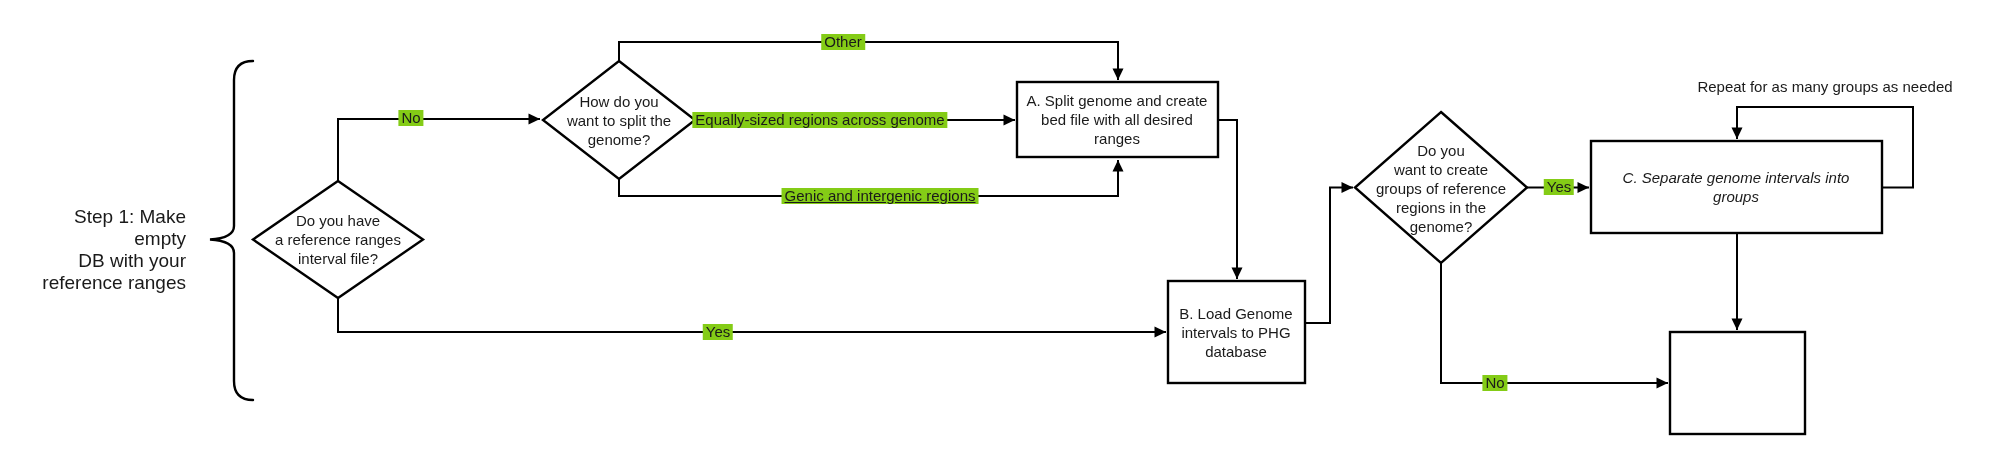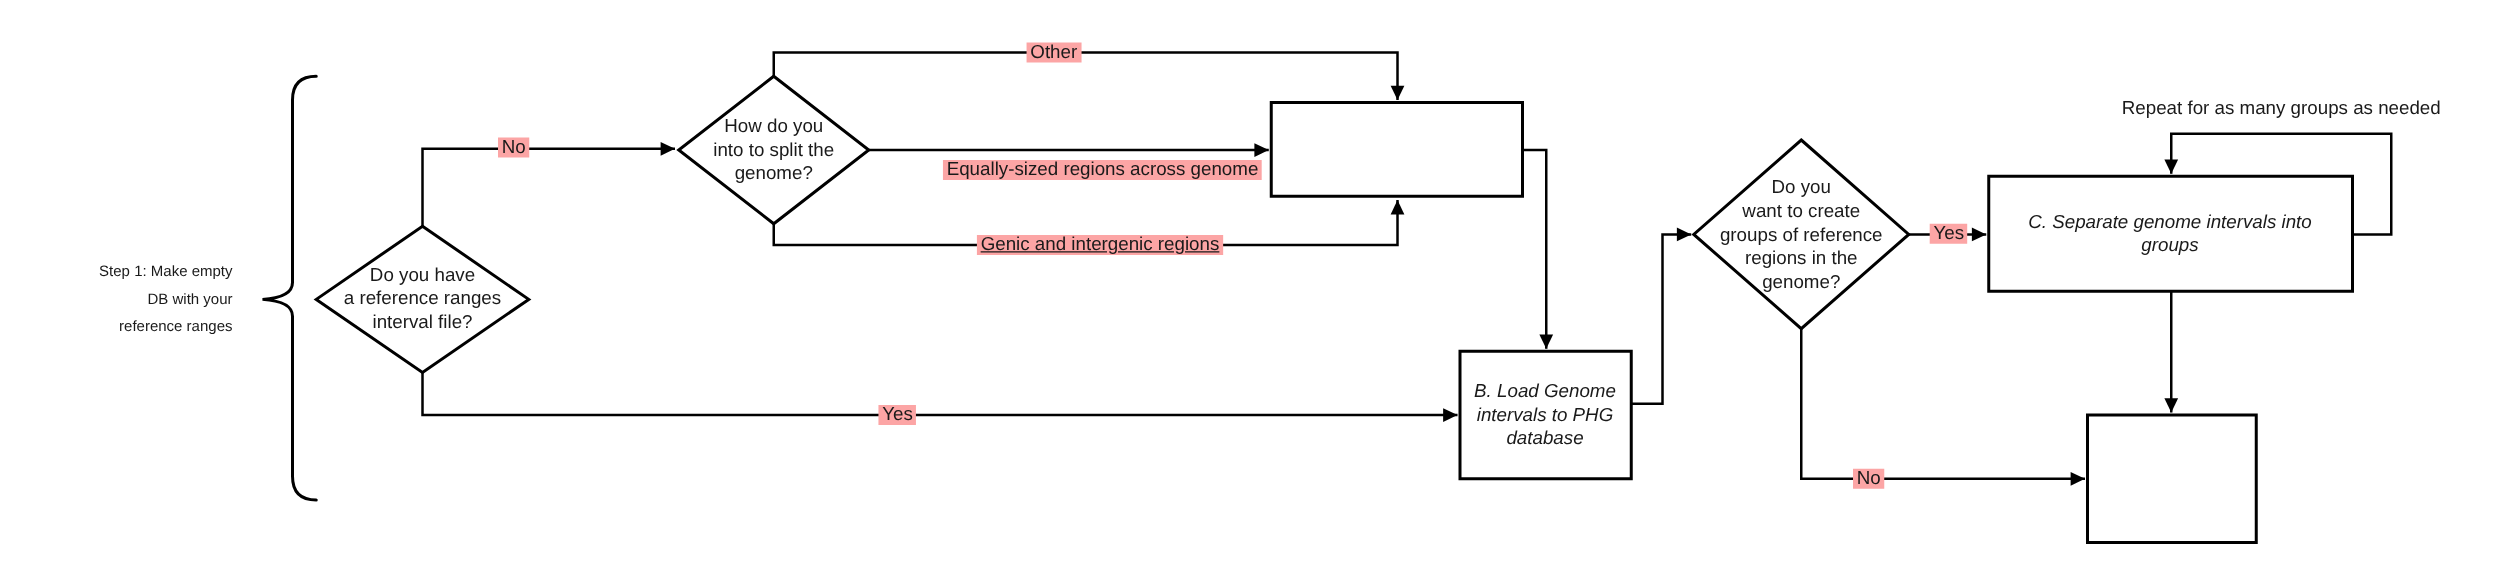--- a/index.html
+++ b/index.html
@@ -22,33 +22,33 @@
   .label {
     position: absolute;
     transform: translate(-50%, -50%);
     text-align: center;
     white-space: pre-line;
     font-size: 15px;
     line-height: 19px;
     color: #1a1a1a;
   }
   .edge-label {
-    background: #fca5a5;
+    background: #84cc16;
     padding: 0 3px;
     line-height: 16px;
     white-space: nowrap;
   }
   .free-label { background: transparent; }
   .step1-label {
     position: absolute;
     left: 26px; top: 206px; width: 160px;
     transform: none;
     text-align: right;
     white-space: pre-line;
-    font-size: 12px;
+    font-size: 19px;
     line-height: 22px;
     color: #1a1a1a;
   }
 </style>
 </head>
 <body>
 
 <div class="canvas">
 
   <svg width="2000" height="468" viewBox="0 0 2000 468">
@@ -83,35 +83,38 @@
   </svg>
 
   <div class="step1-label">Step 1: Make empty
 DB with your
 reference ranges</div>
 
   <div class="label" style="left:338px; top:239px; width:170px;">Do you have
 a reference ranges
 interval file?</div>
   <div class="label" style="left:619px; top:120px; width:150px;">How do you
-into to split the
+want to split the
 genome?</div>
   <div class="label" style="left:1441px; top:188px; width:160px;">Do you
 want to create
 groups of reference
 regions in the
 genome?</div>
-  <div class="label" style="left:1236px; top:332px; width:140px;font-style:italic;">B. Load Genome
+  <div class="label" style="left:1117px; top:119px; width:200px;">A. Split genome and create
+bed file with all desired
+ranges</div>
+  <div class="label" style="left:1236px; top:332px; width:140px;">B. Load Genome
 intervals to PHG
 database</div>
   <div class="label" style="left:1736px; top:187px; width:234px;font-style:italic;">C. Separate genome intervals into
 groups</div>
 
   <div class="label edge-label" style="left:411px; top:118px;">No</div>
   <div class="label edge-label" style="left:843px; top:42px;">Other</div>
-  <div class="label edge-label" style="left:882px; top:120px;margin-top:16px;">Equally-sized regions across genome</div>
+  <div class="label edge-label" style="left:820px; top:120px;">Equally-sized regions across genome</div>
   <div class="label edge-label" style="left:880px; top:196px;text-decoration:underline;">Genic and intergenic regions</div>
   <div class="label edge-label" style="left:718px; top:332px;">Yes</div>
   <div class="label edge-label" style="left:1559px; top:187px;">Yes</div>
   <div class="label edge-label" style="left:1495px; top:383px;">No</div>
   <div class="label edge-label free-label" style="left:1825px; top:87px;">Repeat for as many groups as needed</div>
 
 </div>
 
 </body></html>

